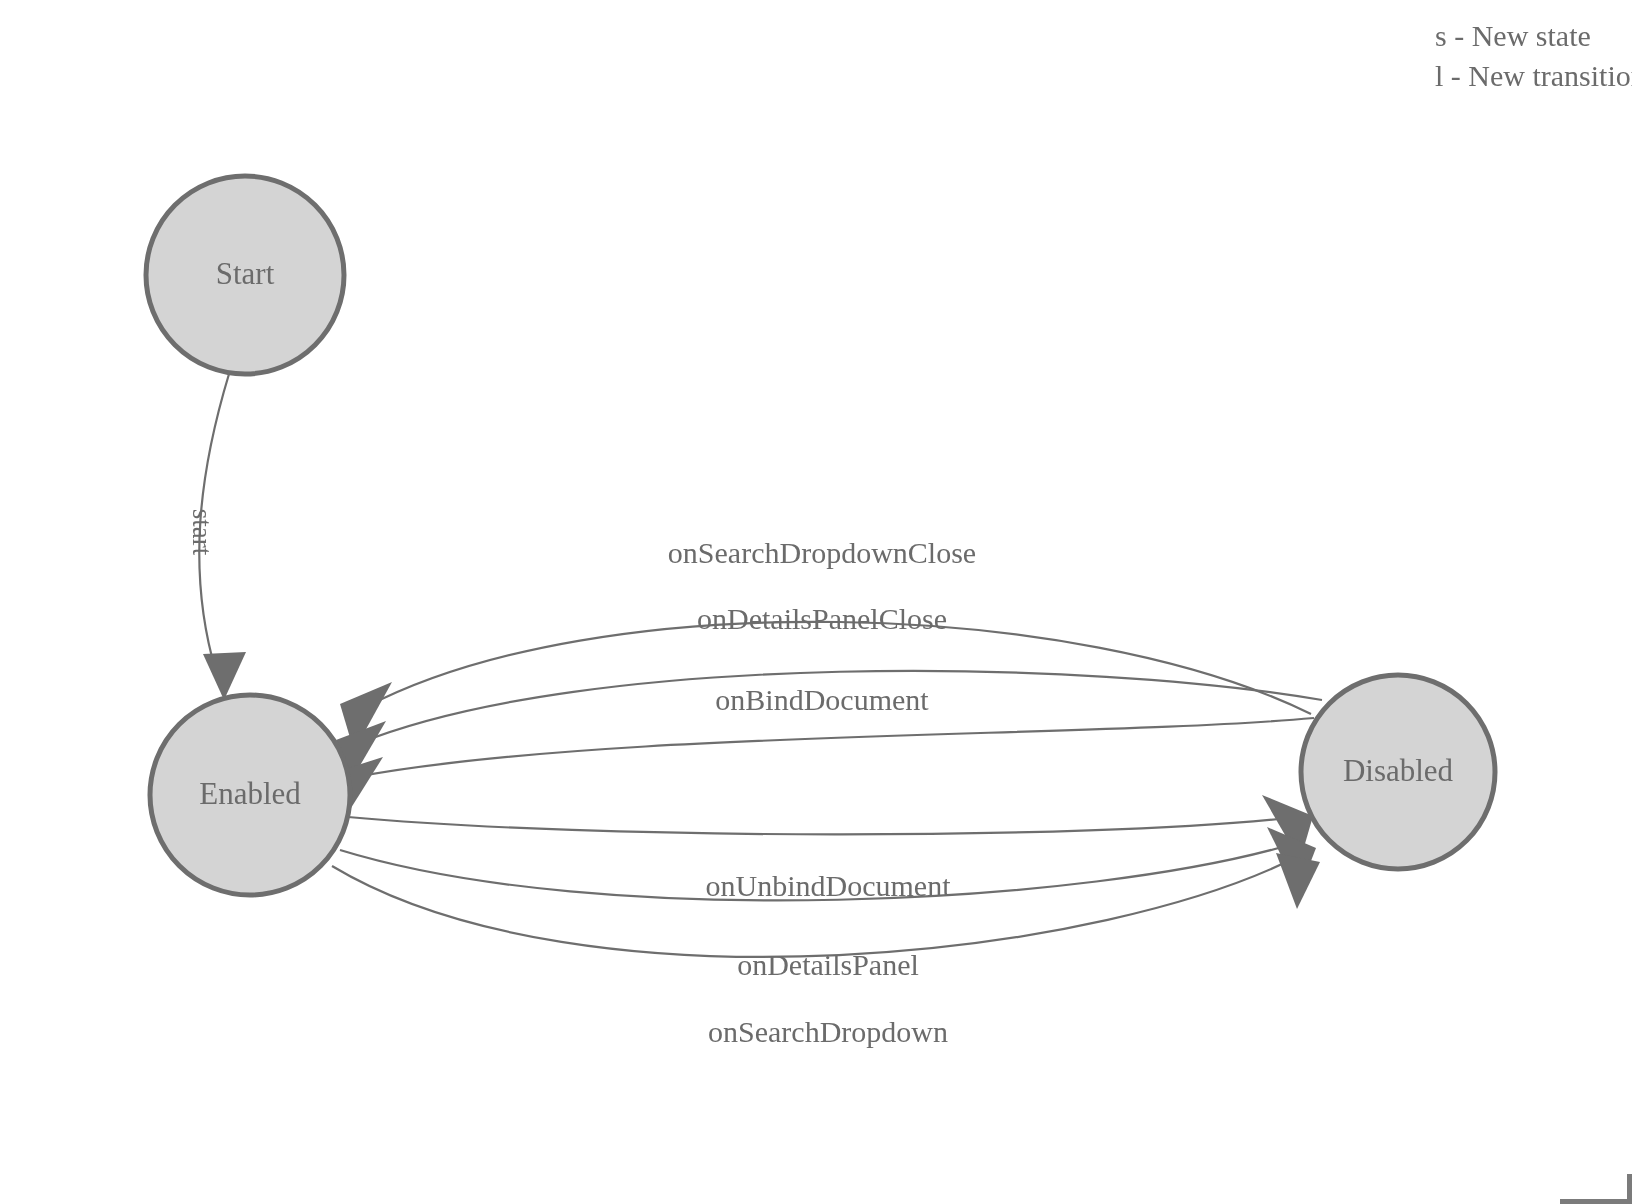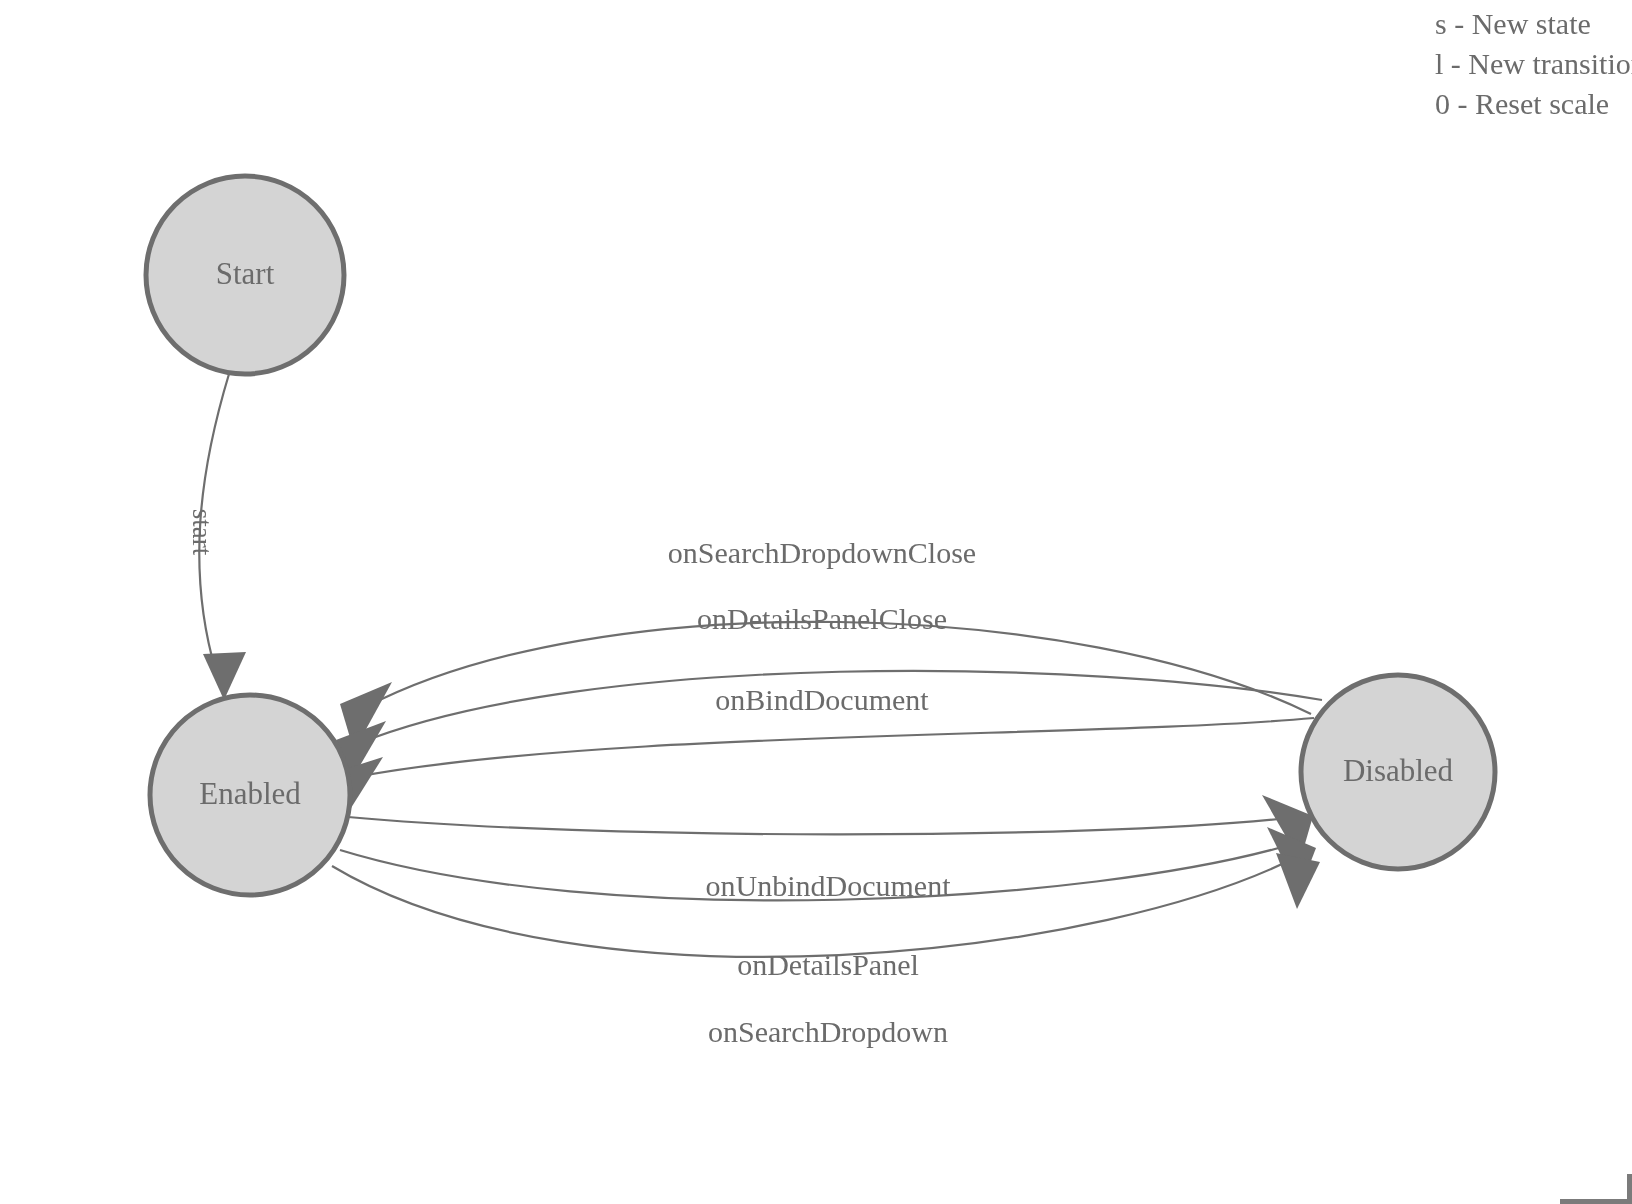--- a/index.html
+++ b/index.html
@@ -55,21 +55,21 @@
     fill: #6b6b6b;
     font-family: "Liberation Serif", "DejaVu Serif", serif;
     font-size: 27px;
     text-anchor: middle;
   }
   #help-overlay {
     position: absolute;
     right: 0;
     top: 0;
     width: 205px;
-    padding-top: 4px;
+    padding-top: 16px;
     overflow: hidden;
     white-space: nowrap;
     text-align: left;
   }
   .help-line {
     color: #6b6b6b;
     font-family: "Liberation Serif", "DejaVu Serif", serif;
     font-size: 30px;
     line-height: 40px;
     white-space: nowrap;
@@ -136,18 +136,17 @@
       <text class="edge-label" x="828" y="896">onUnbindDocument</text>
       <text class="edge-label" x="828" y="975">onDetailsPanel</text>
       <text class="edge-label" x="828" y="1042">onSearchDropdown</text>
     </g>
 
   </svg>
 
   <div id="help-overlay">
     <div class="help-line">s - New state</div>
     <div class="help-line">l - New transition</div>
-    <div class="help-line">0 - Reset scale</div>
   </div>
 
   <div id="resize-corner"></div>
 
 </div>
 
 </body></html>

